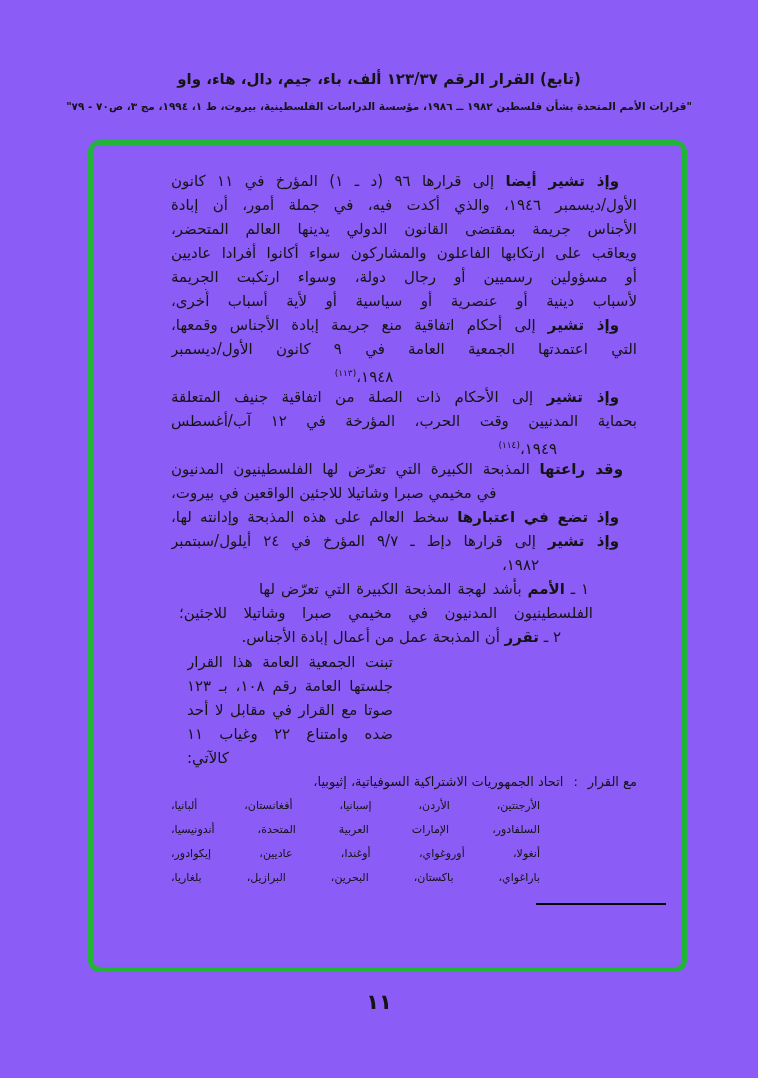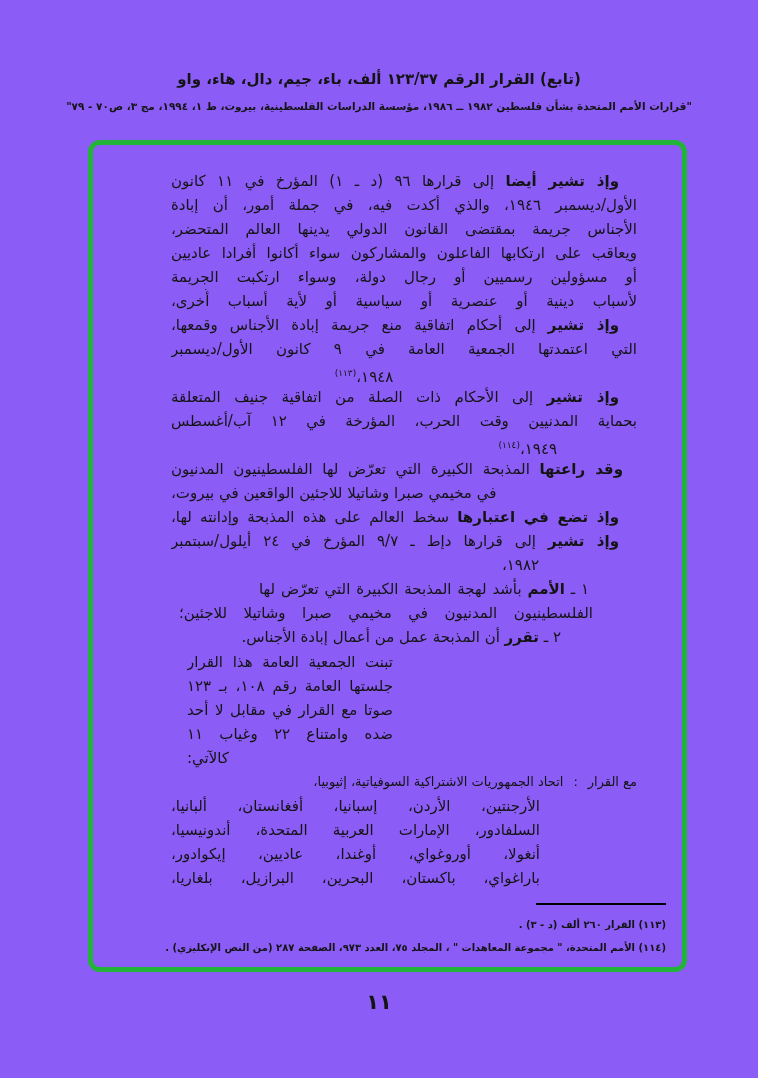--- a/index.html
+++ b/index.html
@@ -18,21 +18,21 @@
   .line.c{text-align:left;}
   .line.l{text-align:left;}
   .b{font-weight:bold;}
   .sup{font-size:9px;vertical-align:6px;}
   .adoption{position:absolute;top:505px;left:94px;width:206px;direction:rtl;font-size:15px;}
   .adoption .line{height:24px;line-height:24px;}
   .vote{position:absolute;top:625px;right:45px;left:78px;direction:rtl;font-size:13px;
         height:24px;line-height:24px;text-align:right;white-space:nowrap;}
   .vote .vlabel{margin-left:10px;}
   .vote .vcolon{margin-left:10px;}
-  .countries{position:absolute;top:649px;right:142px;left:78px;direction:rtl;font-size:15px;}
+  .countries{position:absolute;top:649px;right:142px;left:78px;direction:rtl;font-size:11px;}
   .fn-rule{position:absolute;top:758px;right:16px;width:130px;border-top:2px solid #000;}
   .footnotes{position:absolute;top:768px;right:16px;left:60px;direction:rtl;text-align:right;
              font-size:10px;font-weight:bold;line-height:23px;}
   .page-num{position:absolute;top:990px;left:0;right:0;text-align:center;
             font-weight:bold;font-size:21px;direction:rtl;}
 </style>
 </head>
 <body>
 
 <div class="page" style="color: rgb(20, 20, 20);">
@@ -72,20 +72,16 @@
     <div class="vote" id="vote-line">
       <span class="vlabel">مع القرار</span><span class="vcolon">:</span><span>اتحاد الجمهوريات الاشتراكية السوفياتية، إثيوبيا،</span>
     </div>
     <div class="countries" id="country-lines">
         <div class="line j"><span>الأرجنتين، الأردن، إسبانيا، أفغانستان، ألبانيا،</span></div>
         <div class="line j"><span>السلفادور، الإمارات العربية المتحدة، أندونيسيا،</span></div>
         <div class="line j"><span>أنغولا، أوروغواي، أوغندا، عاديين، إيكوادور،</span></div>
         <div class="line j"><span>باراغواي، باكستان، البحرين، البرازيل، بلغاريا،</span></div>
       </div>
     <div class="fn-rule"></div>
-    <div class="footnotes" id="footnotes">
-        <div>(١١٣) القرار ٢٦٠ ألف (د - ٣) .</div>
-        <div>(١١٤) الأمم المتحدة، " مجموعة المعاهدات " ، المجلد ٧٥، العدد ٩٧٣، الصفحة ٢٨٧ (من النص الإنكليزي) .</div>
-      </div>
   </div>
 
   <div class="page-num">١١</div>
 </div>
 
 </body></html>

